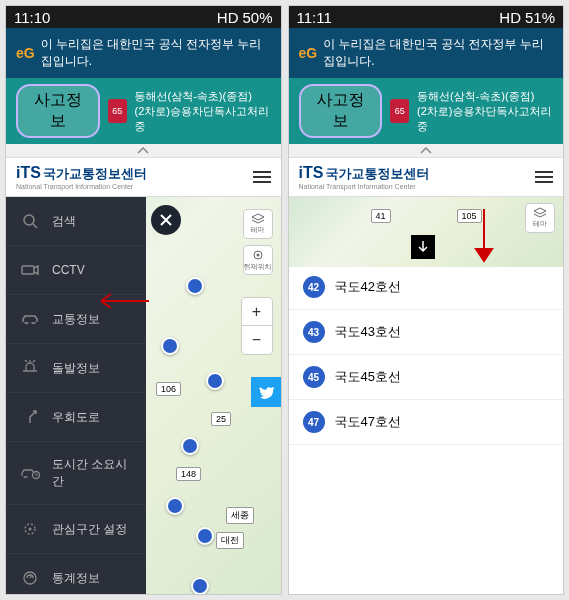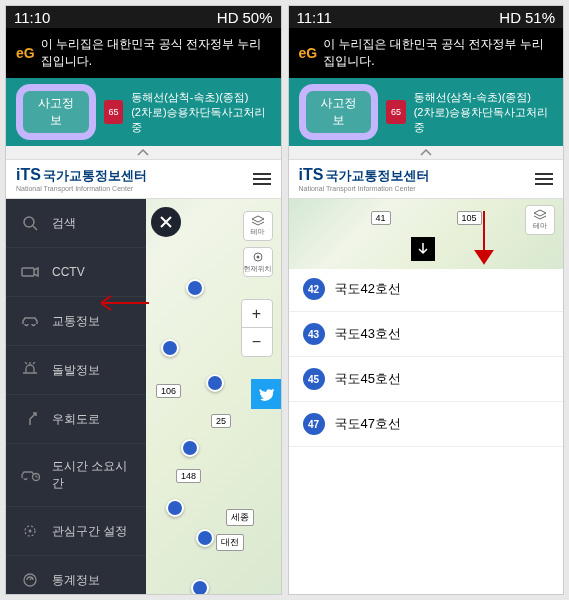--- a/index.html
+++ b/index.html
@@ -1,23 +1,23 @@
 <!DOCTYPE html>
 <html><head>
 <meta charset="utf-8">
 <style>
 * { margin: 0; padding: 0; box-sizing: border-box; font-family: -apple-system, sans-serif; }
 body { background: #e8e8e8; display: flex; gap: 6px; padding: 5px; width: 569px; height: 600px; }
 .phone { width: 278px; height: 590px; background: #fff; border: 1px solid #ccc; position: relative; overflow: hidden; }
 .status-bar { background: #1a1a1a; color: #fff; height: 22px; display: flex; justify-content: space-between; align-items: center; padding: 0 8px; font-size: 15px; }
 .status-right { display: flex; align-items: center; gap: 4px; }
-.banner { background: #000000; color: #fff; padding: 8px 10px; font-size: 12px; display: flex; align-items: center; gap: 6px; }
+.banner { background: #0c4a6e; color: #fff; padding: 8px 10px; font-size: 12px; display: flex; align-items: center; gap: 6px; }
 .banner-logo { color: #f5a623; font-weight: bold; font-size: 14px; }
 .accident-bar { background: #16918b; padding: 6px 10px; display: flex; align-items: center; gap: 8px; }
-.accident-btn { background: rgba(255,255,255,0.2); border: 7px solid #c4b5fd; color: #ffffff; padding: 4px 10px; border-radius: 14px; font-size: 12px; }
+.accident-btn { background: rgba(255,255,255,0.2); border: 2px solid #c4b5fd; color: #000000; padding: 4px 10px; border-radius: 14px; font-size: 16px; }
 .route-badge { background: #c41e3a; color: #fff; width: 20px; height: 24px; display: flex; align-items: center; justify-content: center; font-size: 9px; border-radius: 3px; }
 .accident-text { color: #fff; font-size: 11px; }
 .collapse { height: 14px; background: #f0f0f0; display: flex; justify-content: center; align-items: center; border-bottom: 1px solid #ddd; }
 .header { display: flex; justify-content: space-between; align-items: center; padding: 6px 10px; border-bottom: 1px solid #ddd; }
 .logo-area { display: flex; flex-direction: column; }
 .logo-text { display: flex; align-items: baseline; gap: 2px; }
 .logo-its { color: #003d7a; font-weight: bold; font-size: 16px; }
 .logo-main { color: #003d7a; font-weight: bold; font-size: 13px; }
 .logo-sub { color: #888; font-size: 7px; }
 .hamburger { display: flex; flex-direction: column; gap: 3px; }

